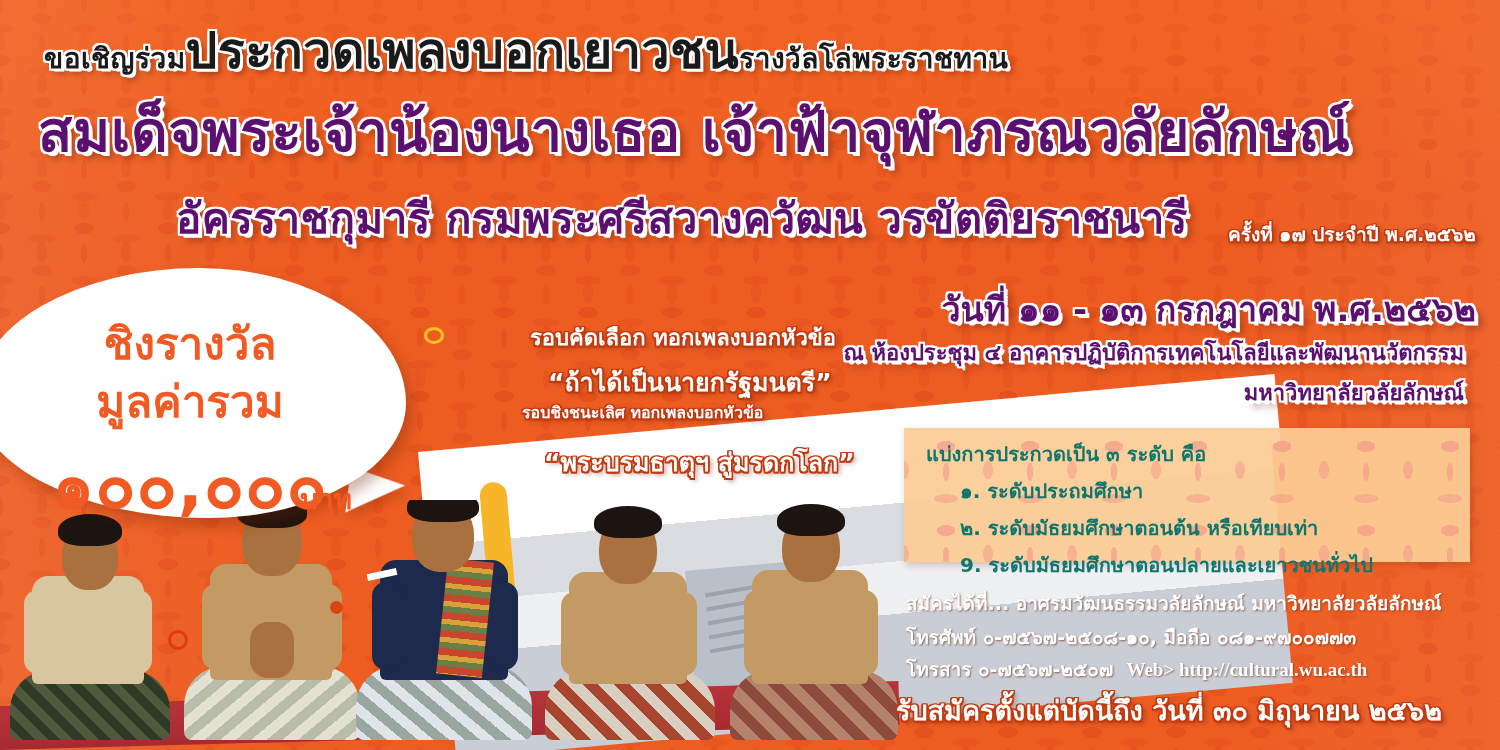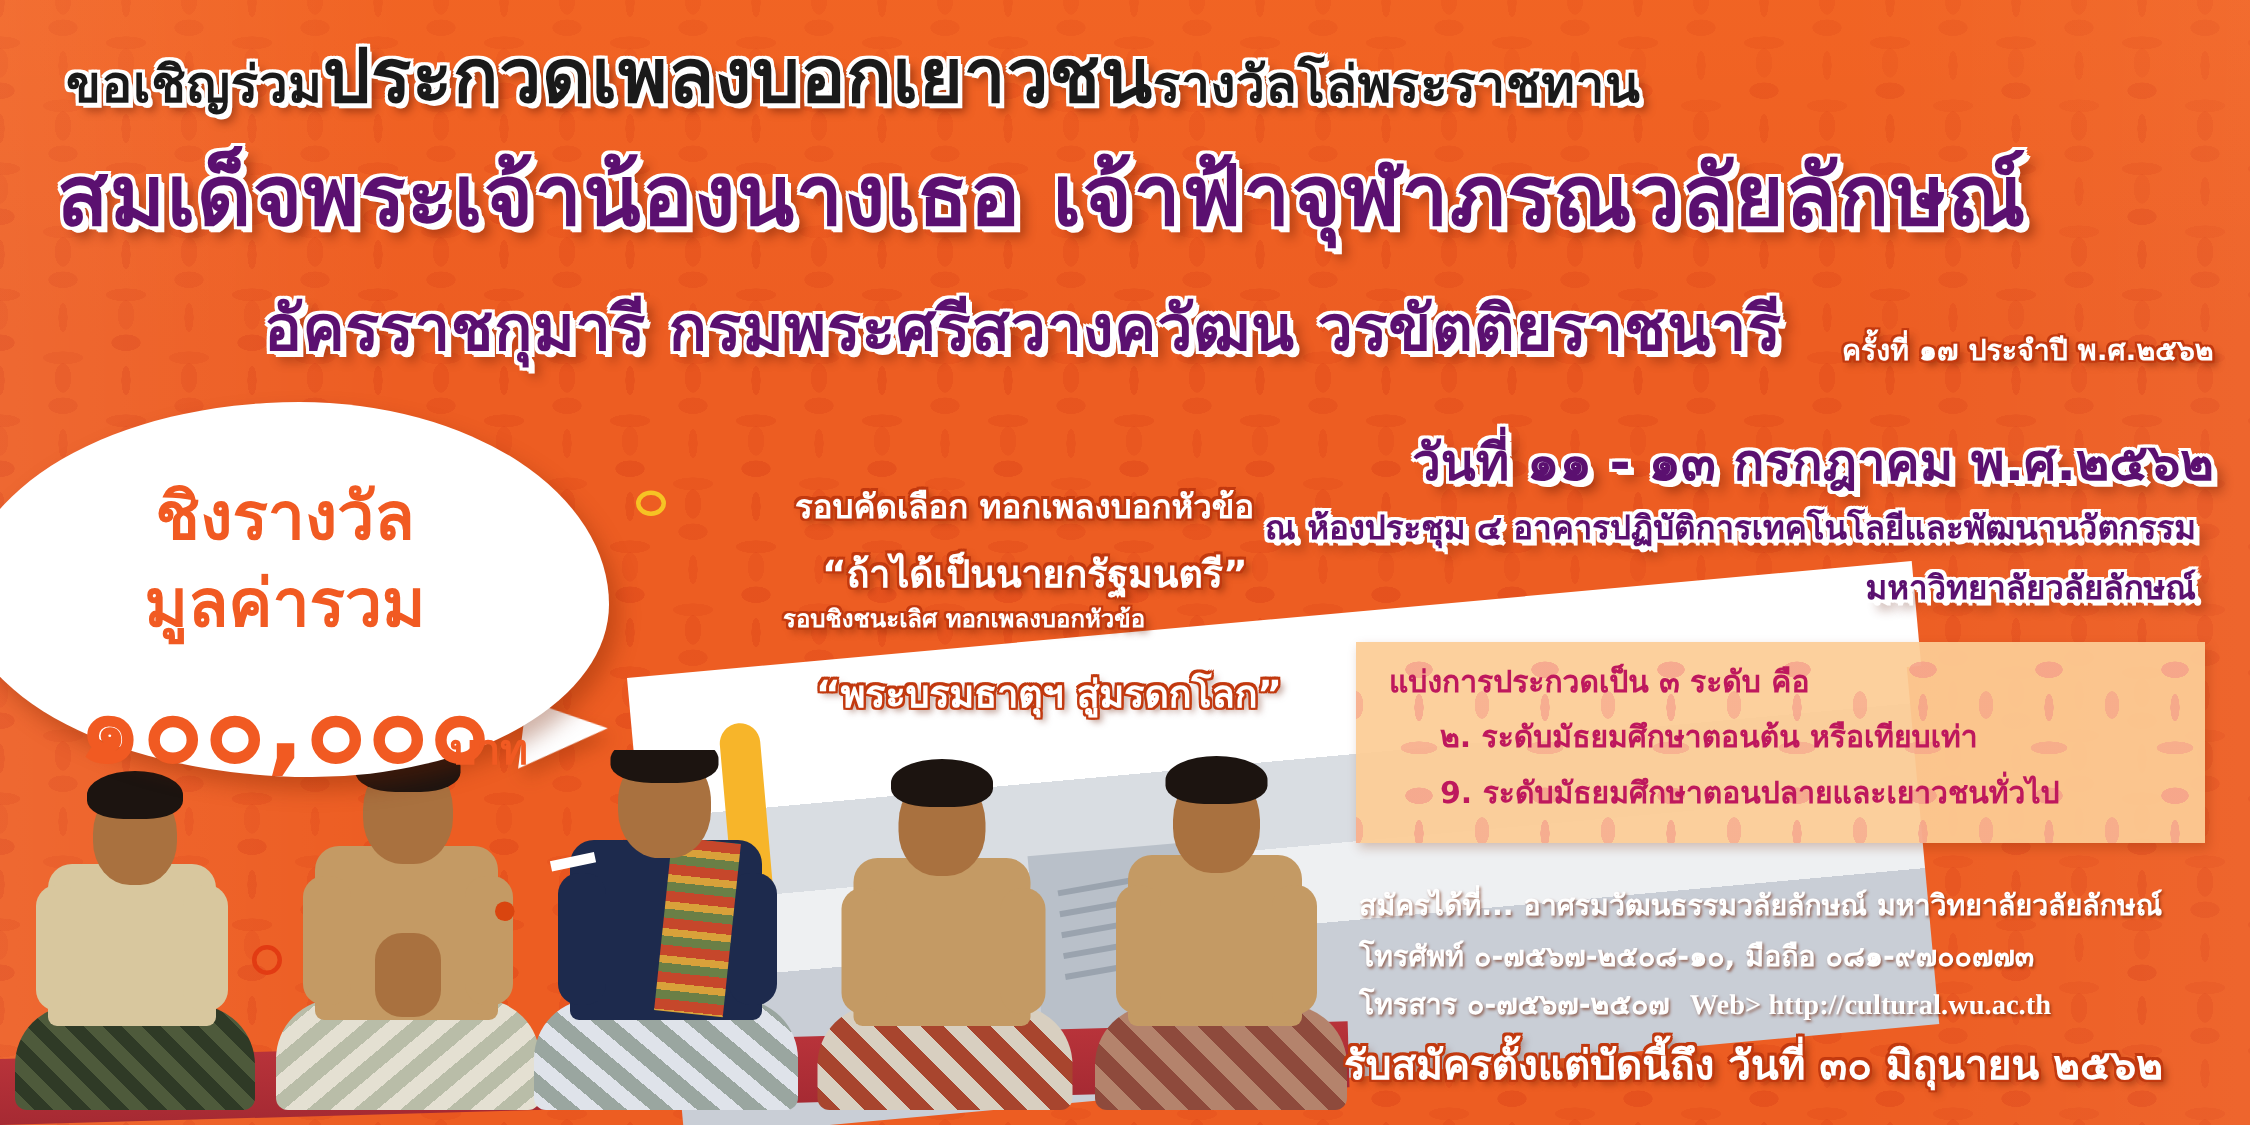--- a/index.html
+++ b/index.html
@@ -58,21 +58,21 @@
     color:#fff;
     text-shadow:
       1.5px 0 0 #C2390F,-1.5px 0 0 #C2390F,0 1.5px 0 #C2390F,0 -1.5px 0 #C2390F,
       1.5px 1.5px 0 #C2390F,-1.5px -1.5px 0 #C2390F,1.5px -1.5px 0 #C2390F,-1.5px 1.5px 0 #C2390F,
       3px 3px 5px rgba(100,25,0,.55);
     text-align: right;
   }
   
   #h-line1{left:44px;top:26px;font-size:0;}
   #h-line1 span{font-weight:bold;letter-spacing:.5px;}
-  .h1-small{font-size:34px;}
+  .h1-small{font-size:28px;}
   .h1-big{font-size:50px;}
   #h-line2{left:38px;top:104px;font-size:56px;font-weight:bold;letter-spacing:1px;}
   #h-line3{left:176px;top:198px;font-size:42px;font-weight:bold;letter-spacing:.5px;}
   #h-edition{left:1228px;top:225px;font-size:19px;font-weight:bold;}
   
   #bubble{
     position:absolute;left:-24px;top:268px;width:430px;height:250px;
     background:#fff;border-radius:52% 48% 46% 54%/52% 54% 46% 48%;
     box-shadow:6px 8px 14px rgba(120,35,0,.35);
   }
@@ -147,21 +147,21 @@
   #levels-box .lvl-pattern{
     position:absolute;inset:0;
     background-image:
       radial-gradient(ellipse 15px 9px at 50% 22%, rgba(243,150,136,.65) 0 60%, rgba(243,150,136,0) 62%),
       radial-gradient(ellipse 5px 15px at 50% 52%, rgba(243,150,136,.6) 0 60%, rgba(243,150,136,0) 62%),
       radial-gradient(ellipse 20px 7px at 50% 84%, rgba(243,150,136,.5) 0 60%, rgba(243,150,136,0) 62%),
       radial-gradient(ellipse 8px 15px at 0% 50%, rgba(243,150,136,.5) 0 60%, rgba(243,150,136,0) 62%),
       radial-gradient(ellipse 8px 15px at 100% 50%, rgba(243,150,136,.5) 0 60%, rgba(243,150,136,0) 62%);
     background-size:84px 84px;
   }
-  .lvl{position:relative;color:#be185d;font-weight:bold;font-size:20px;white-space:nowrap;}
+  .lvl{position:relative;color:#0f766e;font-weight:bold;font-size:20px;white-space:nowrap;}
   #lvl-head{margin:10px 0 4px 22px;}
   .lvl-item{margin-left:56px;margin-top:5px;}
   .contact{position:absolute;color:#fff;font-weight:bold;white-space:nowrap;font-size:19px;
     text-shadow:1px 1px 2px rgba(110,30,0,.6);}
   #c1{left:906px;top:588px;}
   #c2{left:906px;top:622px;}
   #c3{left:906px;top:654px;}
   #c3 .mono{font-family:"Liberation Serif",serif;font-weight:bold;}
   #deadline{left:896px;top:697px;font-size:27px;font-weight:bold;}
 </style>
@@ -261,20 +261,21 @@
   <div class="mid white-outline" id="mid3">รอบชิงชนะเลิศ ทอกเพลงบอกหัวข้อ</div>
   <div class="mid white-outline" id="mid4">“พระบรมธาตุฯ สู่มรดกโลก”</div>
 
   <div class="tx purple-outline" id="r-date">วันที่ ๑๑ - ๑๓ กรกฎาคม พ.ศ.๒๕๖๒</div>
   <div class="tx purple-outline" id="r-venue">ณ  ห้องประชุม ๔ อาคารปฏิบัติการเทคโนโลยีและพัฒนานวัตกรรม</div>
   <div class="tx purple-outline" id="r-univ">มหาวิทยาลัยวลัยลักษณ์</div>
 
   <div id="levels-box">
     <div class="lvl-pattern"></div>
     <div class="lvl" id="lvl-head">แบ่งการประกวดเป็น ๓ ระดับ คือ</div>
+    <div class="lvl lvl-item">๑. ระดับประถมศึกษา</div>
     <div class="lvl lvl-item">๒. ระดับมัธยมศึกษาตอนต้น หรือเทียบเท่า</div>
     <div class="lvl lvl-item">9. ระดับมัธยมศึกษาตอนปลายและเยาวชนทั่วไป</div>
   </div>
 
   <div class="contact" id="c1">สมัครได้ที่...  อาศรมวัฒนธรรมวลัยลักษณ์ มหาวิทยาลัยวลัยลักษณ์</div>
   <div class="contact" id="c2">โทรศัพท์ ๐-๗๕๖๗-๒๕๐๘-๑๐, มือถือ ๐๘๑-๙๗๐๐๗๗๓</div>
   <div class="contact" id="c3"><span>โทรสาร ๐-๗๕๖๗-๒๕๐๗</span>&nbsp;&nbsp;<span class="mono">Web&gt; http://cultural.wu.ac.th</span></div>
   <div class="tx white-outline" id="deadline">รับสมัครตั้งแต่บัดนี้ถึง วันที่ ๓๐ มิถุนายน ๒๕๖๒</div>
 
 </div>

